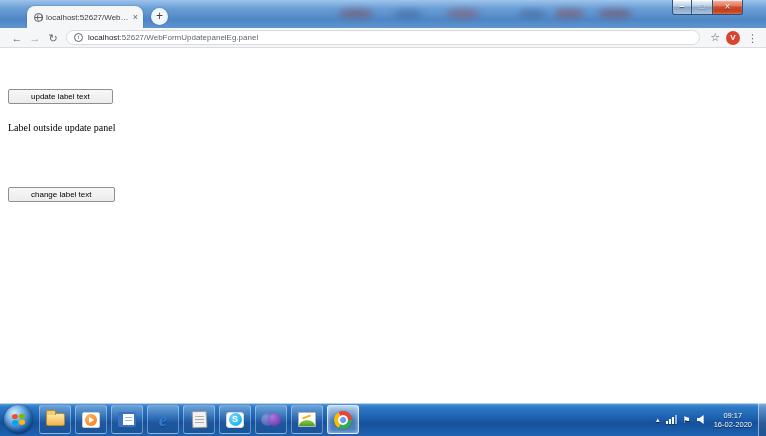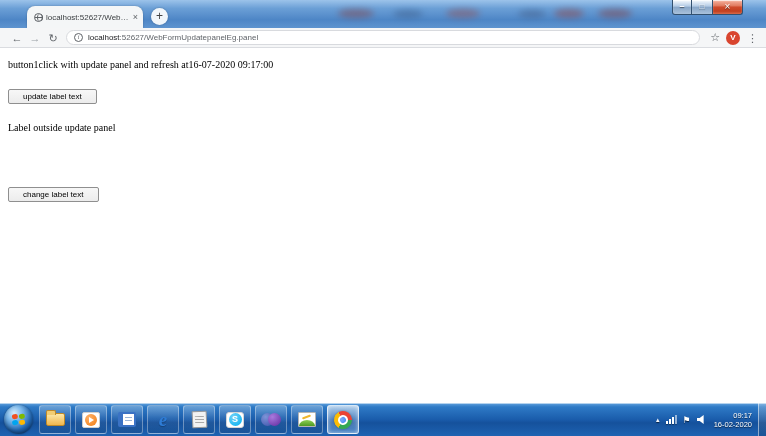--- a/index.html
+++ b/index.html
@@ -53,21 +53,21 @@
     font-weight:bold; text-align:center; line-height:14px; margin-right:7px; }
   .menu-dots { font-size:11px; color:#5f6368; line-height:14px; }
 
   
   .page { position:absolute; left:0; top:49px; width:766px; height:354px; background:#fff;
     font-family:"Liberation Serif", serif; color:#000; }
   .pg-text1 { position:absolute; left:8px; top:10px; font-size:10px; }
   .pg-text2 { position:absolute; left:8px; top:73px; font-size:10px;text-align:center; }
   .pg-btn { position:absolute; left:8px; font-family:"Liberation Sans", sans-serif; font-size:8px;
     color:#000; background:linear-gradient(#f7f7f7,#ececec); border:1px solid #8f8f8f; border-radius:2px;
-    padding:2px 14px; line-height:9px; }
+    padding:2px 22px; line-height:9px; }
   .pg-btn.b1 { top:40px; }
   .pg-btn.b2 { top:94px;margin-top:44px; }
 
   
   .taskbar { position:absolute; left:0; top:403px; width:766px; height:33px;
     background:linear-gradient(180deg,#62a2dd 0%,#2e7ac6 12%,#1a5cab 50%,#15519c 60%,#1e63b2 100%); }
   .taskbar::before { content:""; position:absolute; left:0; top:0; right:0; height:1px; background:rgba(255,255,255,.55); }
   .tb-items { position:absolute; left:0; top:0; height:100%; display:flex; align-items:center; }
   .orb { width:29px; height:29px; border-radius:50%; margin:0 6px 0 4px; position:relative;
     background:radial-gradient(circle at 35% 28%,#d6ecfb 0%,#7cb9ec 28%,#2268b4 62%,#0a3a78 100%);
@@ -129,21 +129,21 @@
   .tray { position:absolute; right:0; top:0; height:100%; display:flex; align-items:center; }
   .tray-glyph { color:#fff; text-shadow:0 1px 1px rgba(0,0,0,.6); }
   .tray-arrow { font-size:7px; margin-right:6px; opacity:.95; }
   .sigbars { display:flex; align-items:flex-end; gap:1px; margin-right:6px; }
   .sigbars i { display:block; width:2px; background:#fff; box-shadow:0 1px 1px rgba(0,0,0,.4); }
   .sigbars i:nth-child(1){height:3px;} .sigbars i:nth-child(2){height:5px;}
   .sigbars i:nth-child(3){height:7px;} .sigbars i:nth-child(4){height:9px; opacity:.55;}
   .tray-flag { font-size:9px; margin-right:6px; }
   .speaker { width:9px; height:9px; background:#fff; margin-right:8px;
     clip-path:polygon(0 32%, 34% 32%, 78% 0, 78% 100%, 34% 68%, 0 68%); filter:drop-shadow(0 1px 1px rgba(0,0,0,.4)); }
-  .clock { text-align:right; color:#fff; font-size:7.5px; line-height:9px; text-shadow:0 1px 1px rgba(0,0,0,.6);
+  .clock { text-align:center; color:#fff; font-size:7.5px; line-height:9px; text-shadow:0 1px 1px rgba(0,0,0,.6);
     margin-right:6px; }
   .show-desktop { width:8px; height:100%; border-left:1px solid rgba(255,255,255,.5);
     background:linear-gradient(180deg,rgba(255,255,255,.25),rgba(0,0,0,.15)); }
 </style>
 </head>
 <body>
 
 <div class="screen">
 
   <div class="titlebar">
@@ -175,21 +175,20 @@
     <div class="omnibox">
       <span class="info-ic">i</span>
       <span class="url"><span class="host">localhost</span><span class="rest">:52627/WebFormUpdatepanelEg.panel</span></span>
     </div>
     <span class="star">☆</span>
     <span class="avatar">V</span>
     <span class="menu-dots">⋮</span>
   </div>
 
   <div class="page">
-    <div class="pg-text1">button1click with update panel and refresh at16-07-2020 09:17:00</div>
     <button class="pg-btn b1">update label text</button>
     <div class="pg-text2">Label outside update panel</div>
     <button class="pg-btn b2">change label text</button>
   </div>
 
   <div class="taskbar">
     <div class="tb-items">
       <div class="orb">
         <span class="flag">
             <i></i>

